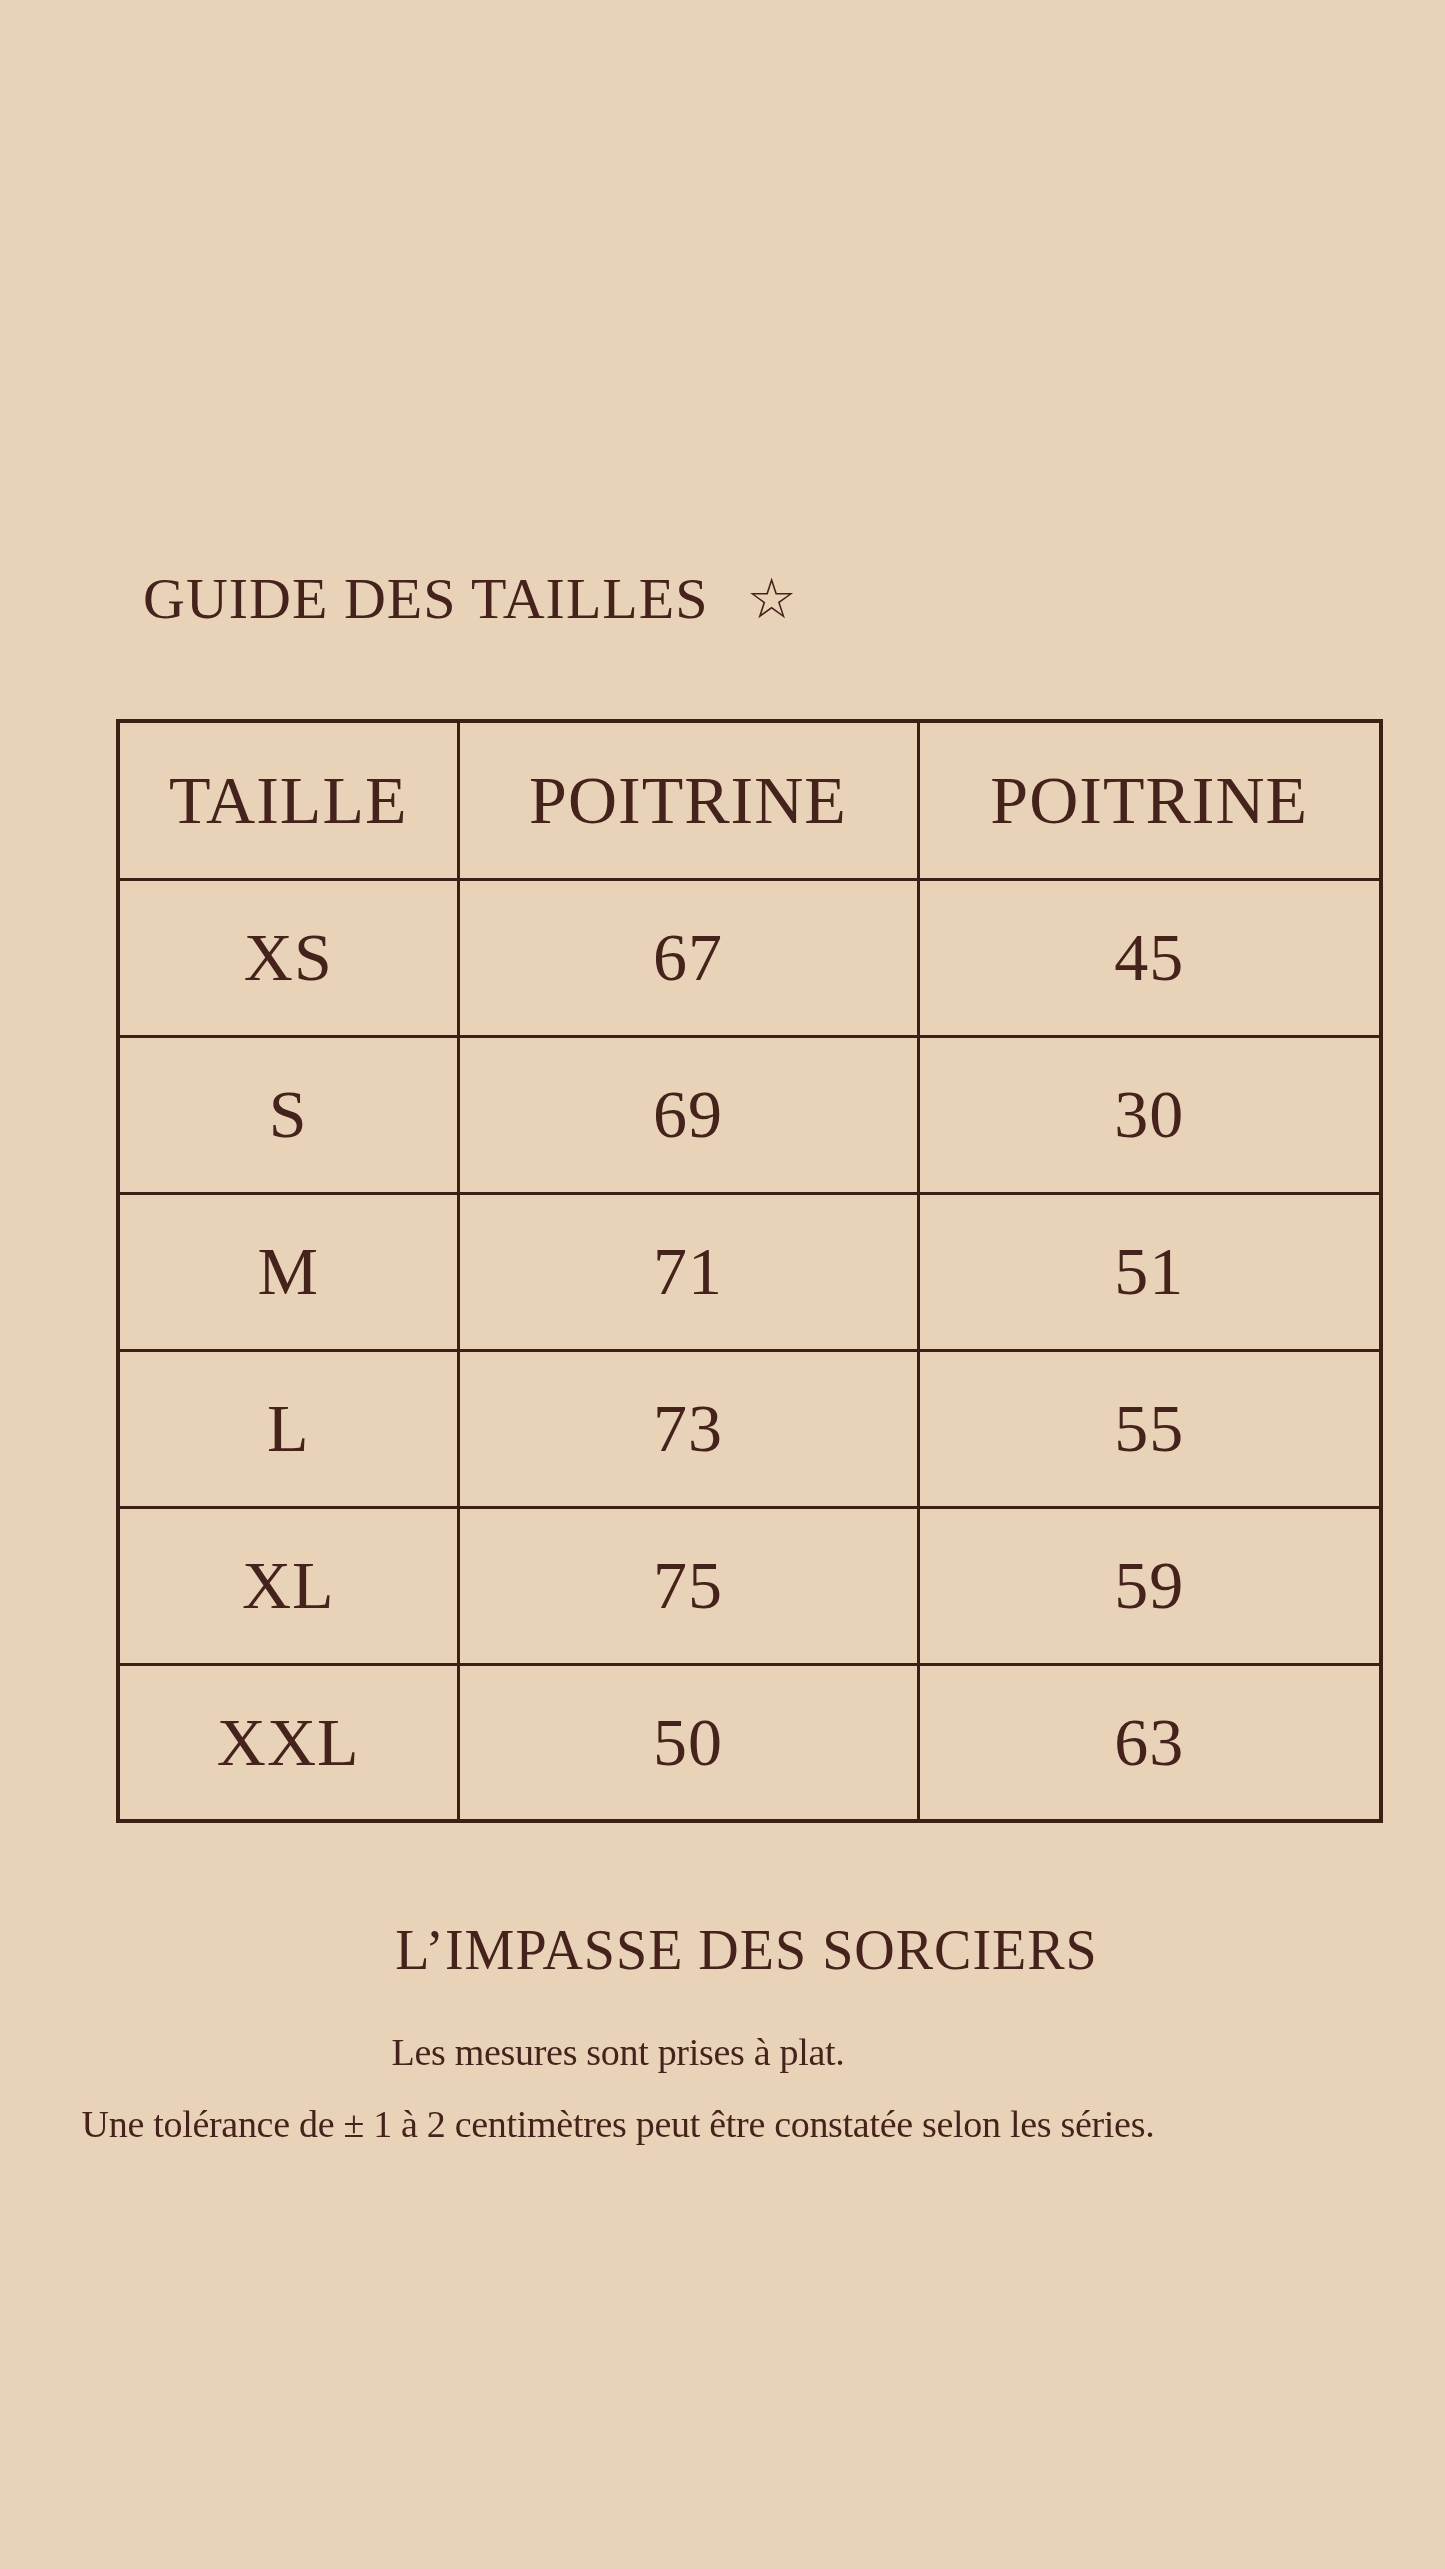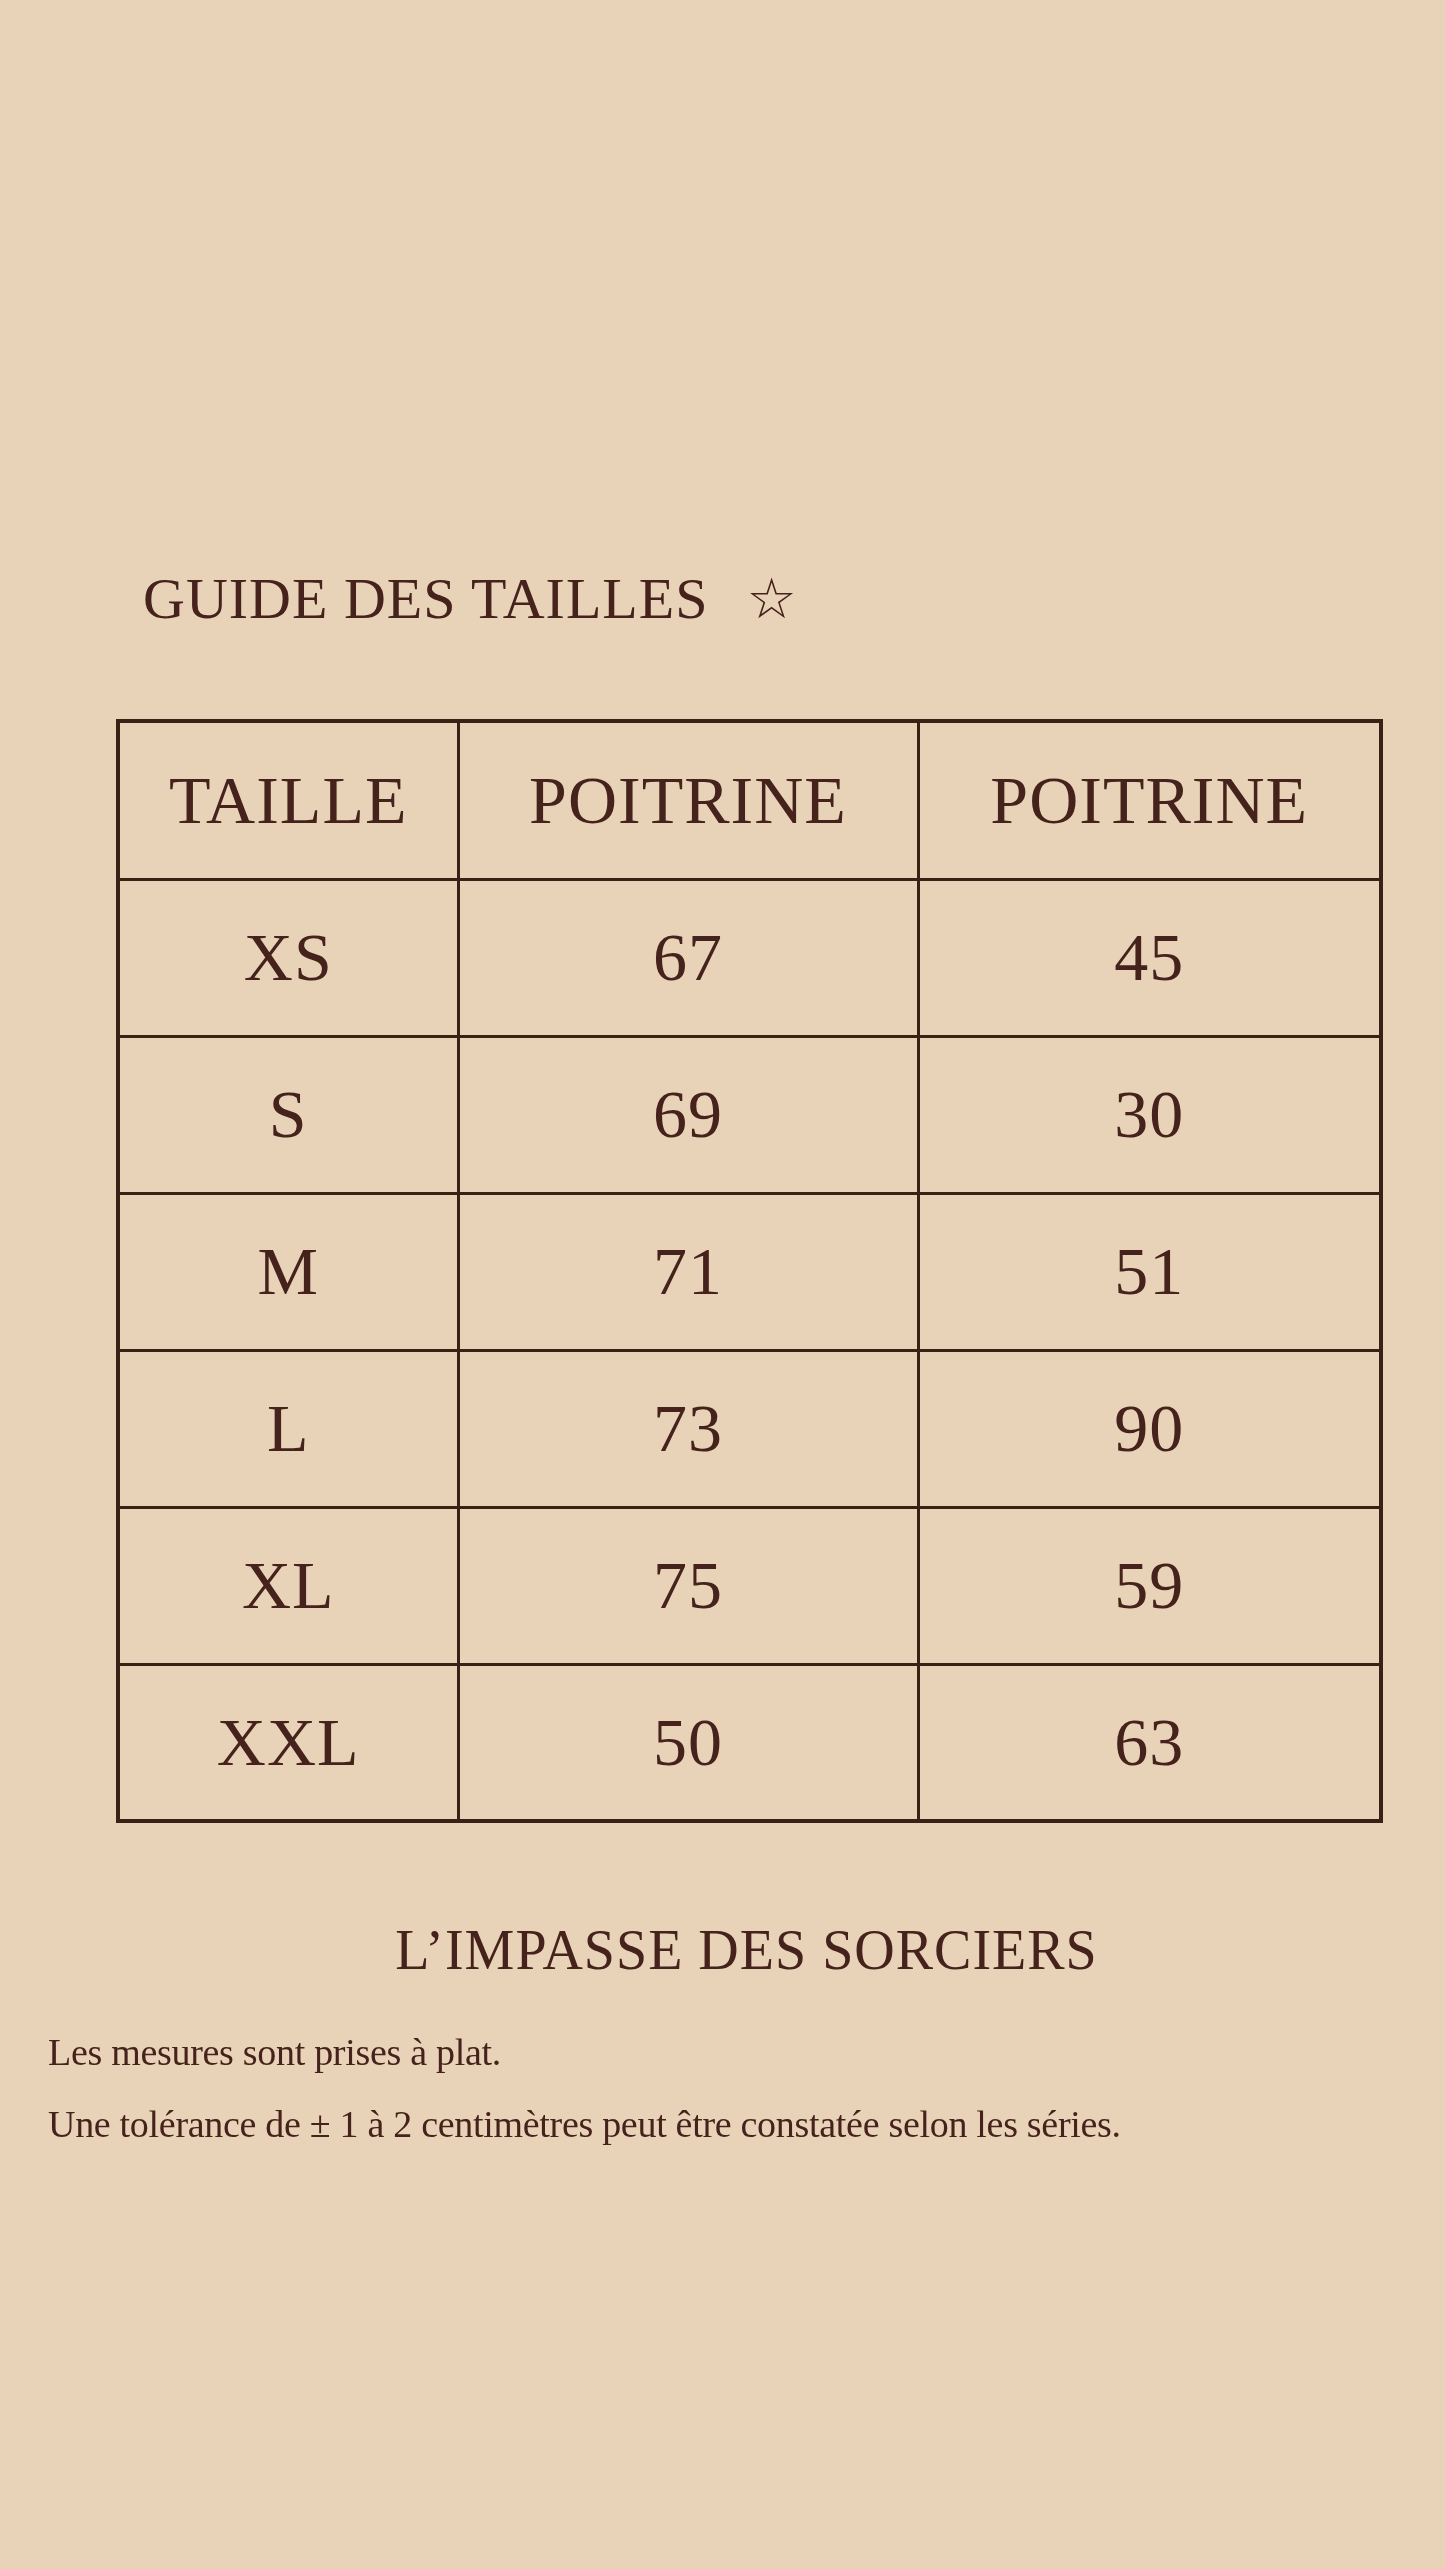--- a/index.html
+++ b/index.html
@@ -67,21 +67,21 @@
     font-size:56px;
     line-height:1;
     letter-spacing:1px;
     white-space:nowrap;
   }
   .notes{
     position:absolute;
     left:0;
     top:1980px;
     width:1188px;
-    text-align:left;
+    text-align:center;
     font-size:38px;
     line-height:48px;
     letter-spacing:-0.3px;
   }
 </style>
 </head>
 <body>
 
 <div class="page">
 
@@ -114,21 +114,21 @@
         <td>30</td>
       </tr>
       <tr>
         <td>M</td>
         <td>71</td>
         <td>51</td>
       </tr>
       <tr>
         <td>L</td>
         <td>73</td>
-        <td>90</td>
+        <td>55</td>
       </tr>
       <tr>
         <td>XL</td>
         <td>75</td>
         <td>59</td>
       </tr>
       <tr>
         <td>XXL</td>
         <td>50</td>
         <td>63</td>

